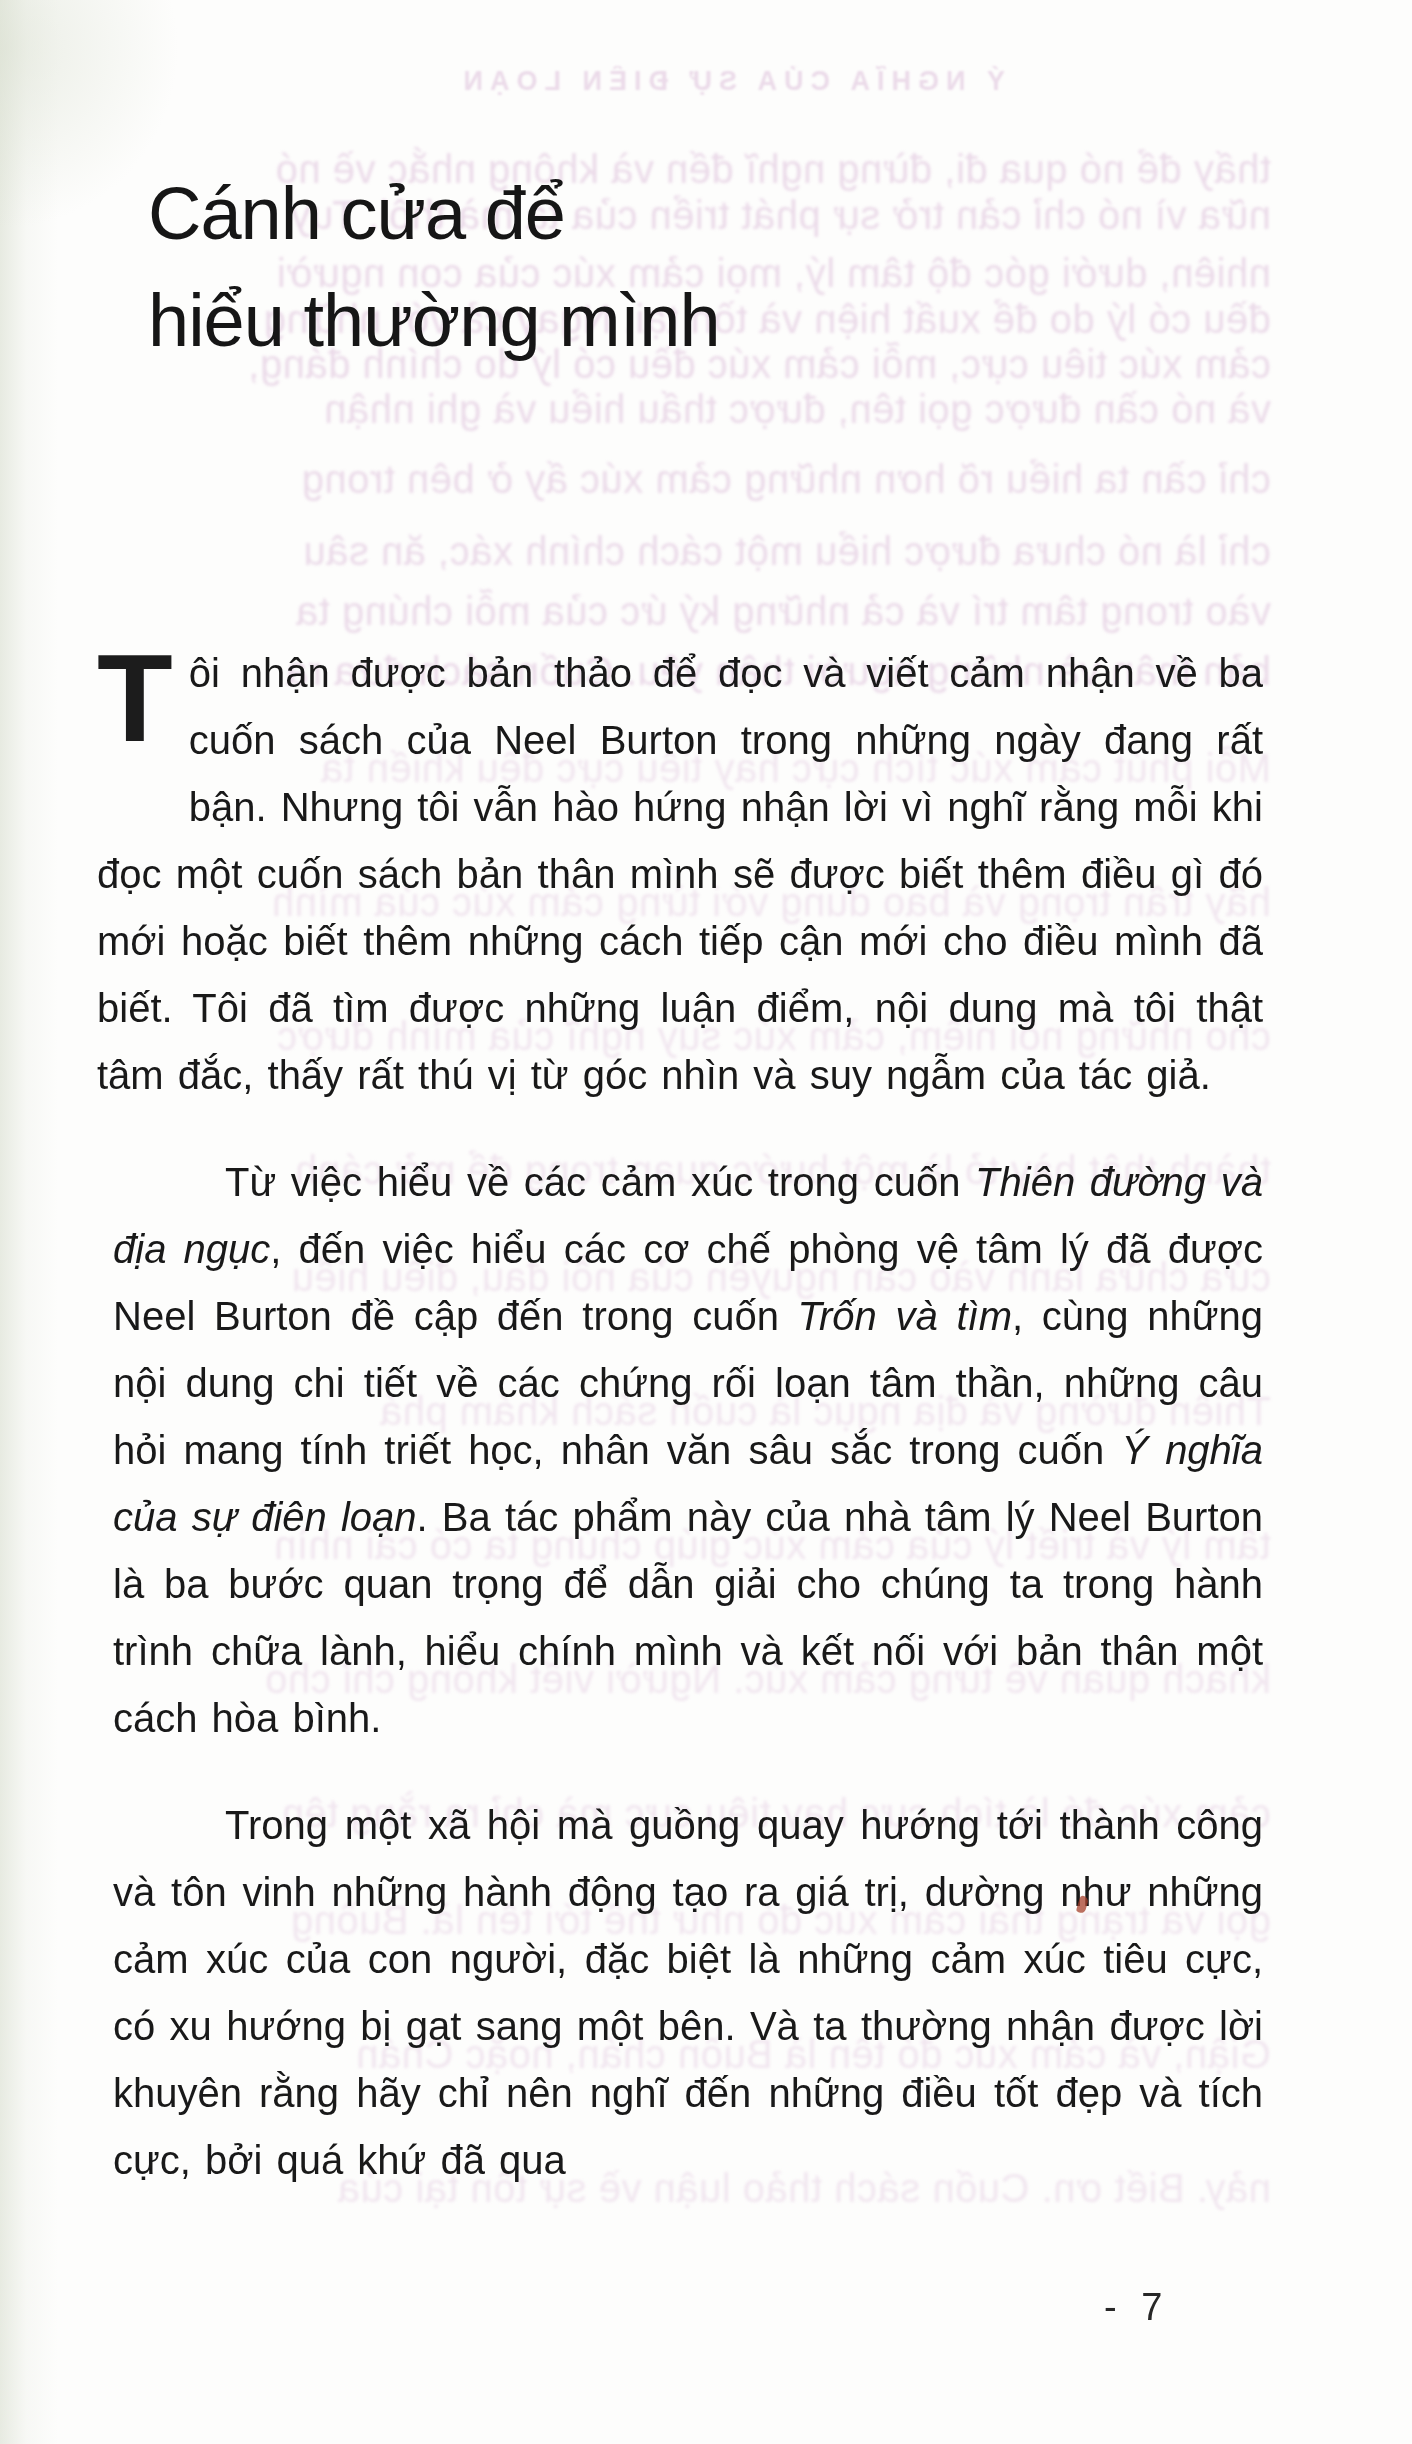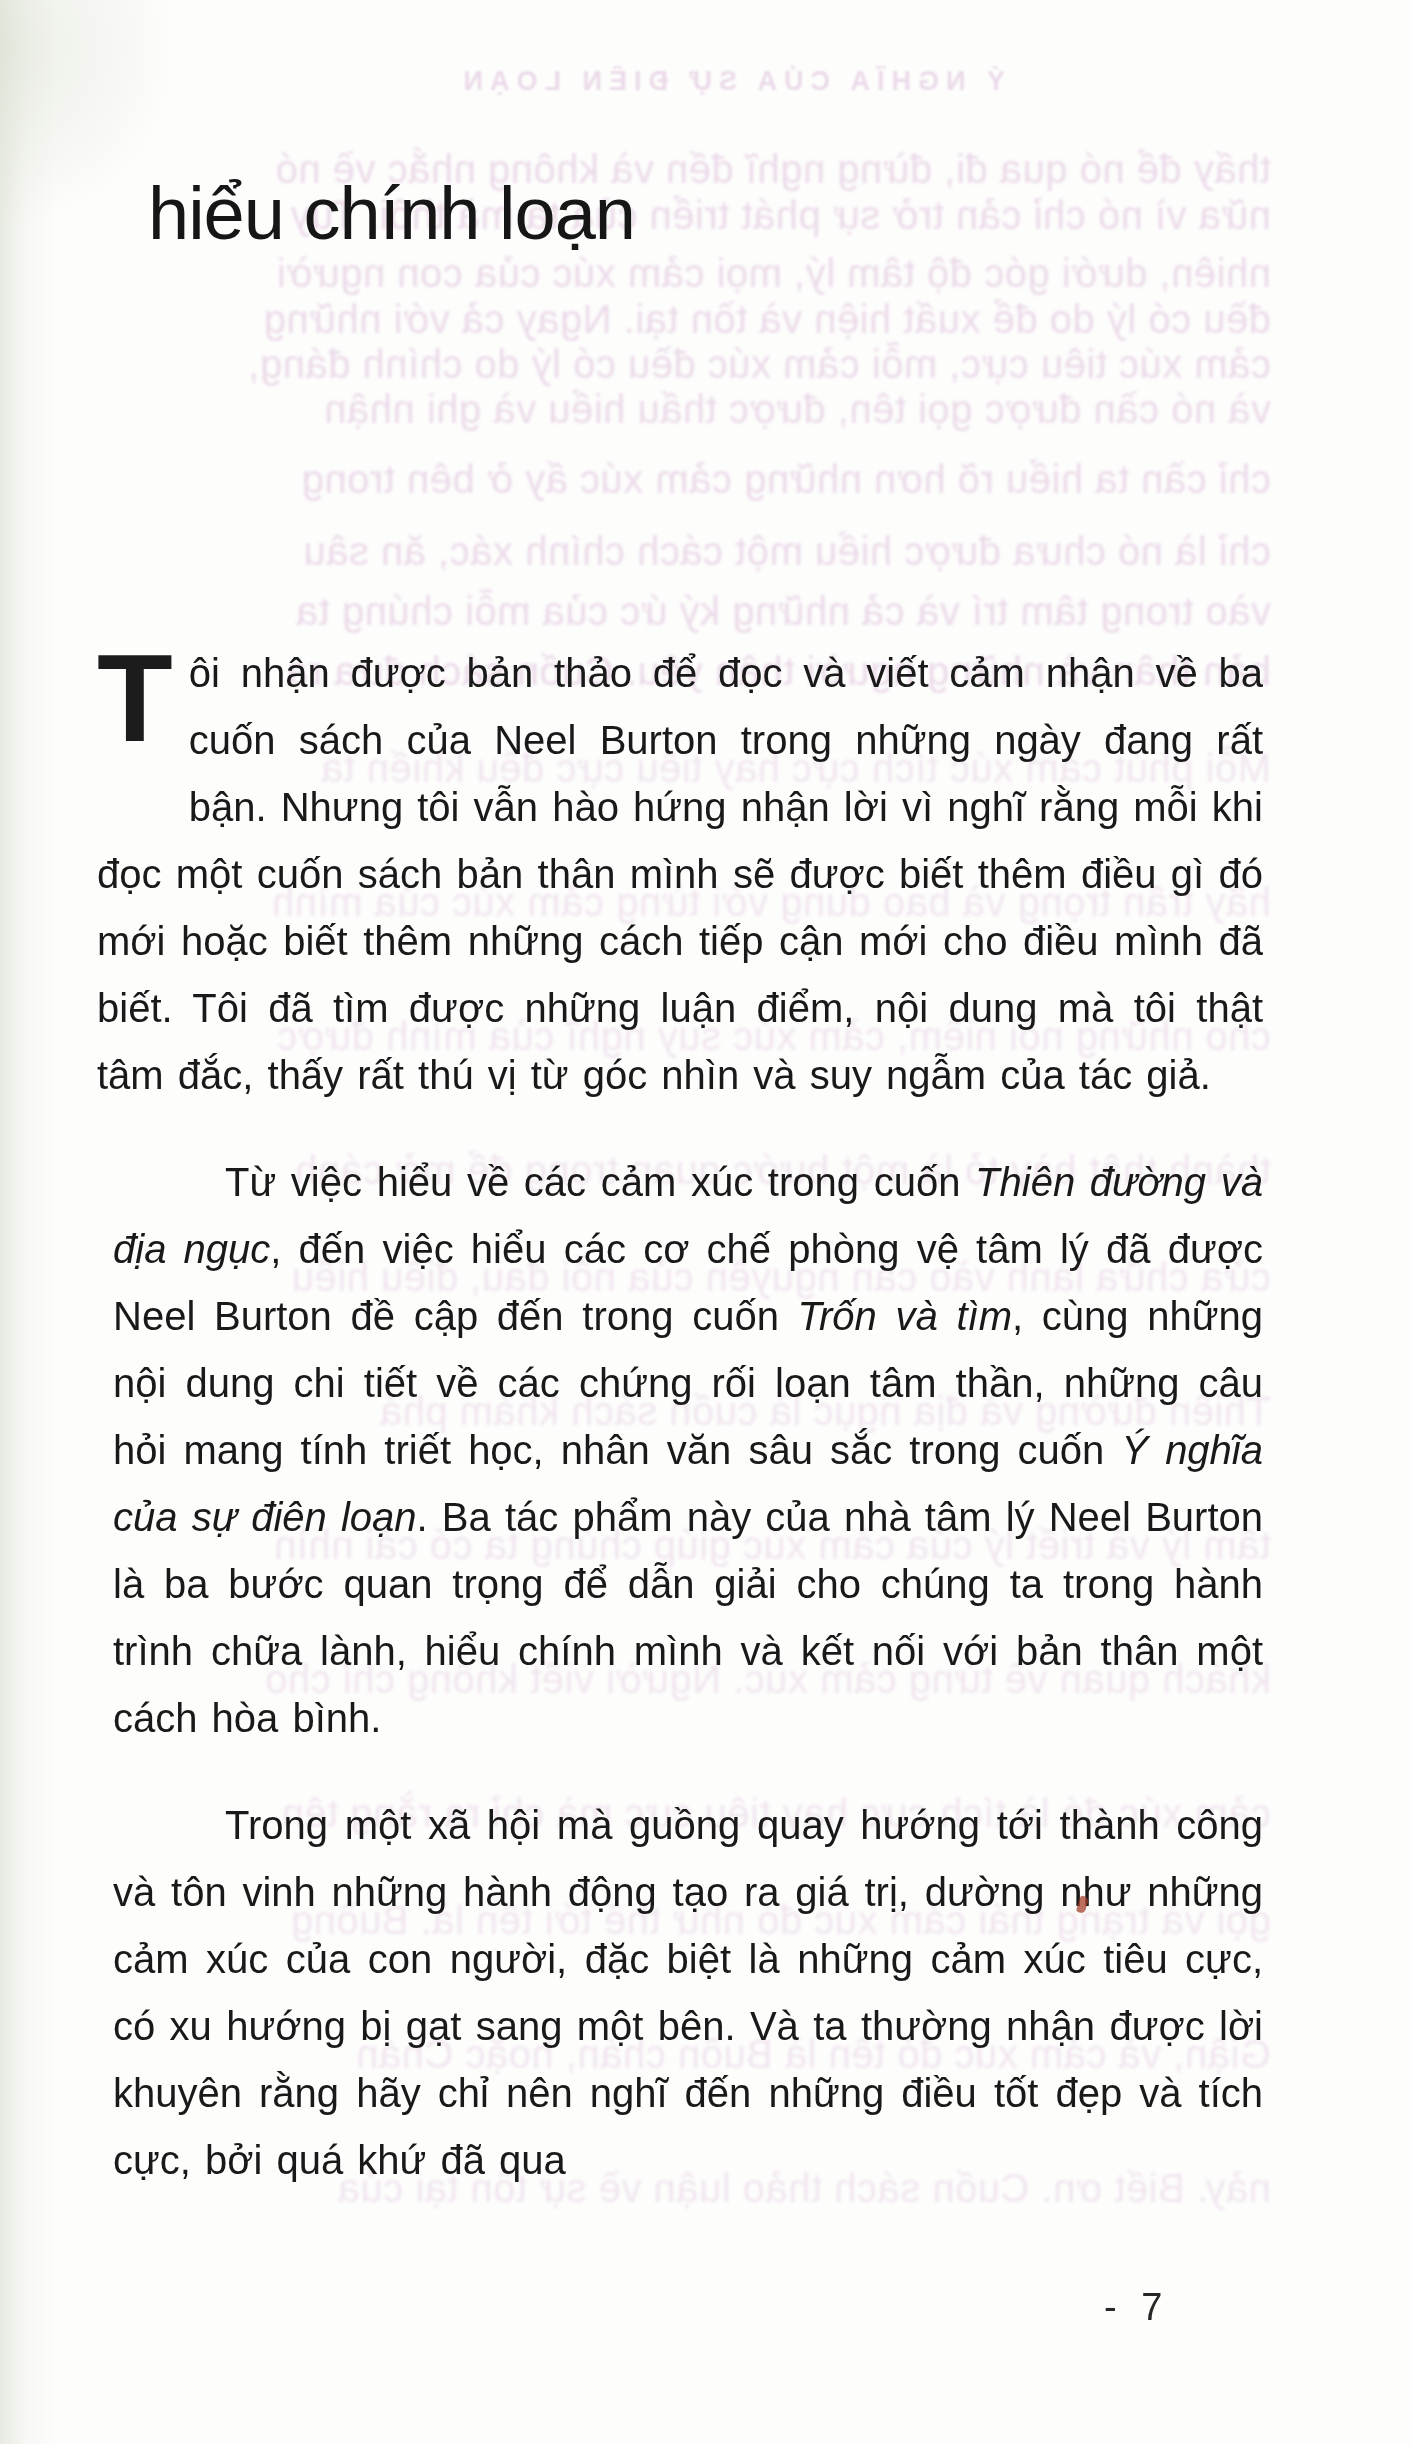--- a/index.html
+++ b/index.html
@@ -104,21 +104,22 @@
       <div class="bleed" style="top: 1656px; opacity: 0.33;">khách quan về từng cảm xúc. Người viết không chỉ cho</div>
       <div class="bleed" style="top: 1790px; opacity: 0.33;">cảm xúc đó là tích cực hay tiêu cực mà chỉ ra rằng tên</div>
       <div class="bleed" style="top: 1897px; opacity: 0.33;">gọi và trạng thái cảm xúc đó như thế tới tên là. Buồng</div>
       <div class="bleed" style="top: 2031px; opacity: 0.33;">Giận, và cảm xúc đó tên là Buồn chán, hoặc Chán</div>
       <div class="bleed" style="top: 2165px; opacity: 0.33;">nảy. Biết ơn. Cuốn sách thảo luận về sự tồn tại của</div>
     </div>
 
   <div class="header-bleed">Ý NGHĨA CỦA SỰ ĐIÊN LOẠN</div>
 
   <h1 class="title">
-    <span class="tl">hiểu chính loạn</span>
+    <span class="tl">Cánh cửa để</span>
+    <span class="tl">hiểu thường mình</span>
   </h1>
 
   <div id="body-text">
       <p class="para"><span class="dropcap">T</span><span>ôi nhận được bản thảo để đọc và viết cảm nhận về ba cuốn sách của Neel Burton trong những ngày đang rất bận. Nhưng tôi vẫn hào hứng nhận lời vì nghĩ rằng mỗi khi đọc một cuốn sách bản thân mình sẽ được biết thêm điều gì đó mới hoặc biết thêm những cách tiếp cận mới cho điều mình đã biết. Tôi đã tìm được những luận điểm, nội dung mà tôi thật tâm đắc, thấy rất thú vị từ góc nhìn và suy ngẫm của tác giả.</span></p>
       <p class="para indent"><span>Từ việc hiểu về các cảm xúc trong cuốn </span><span class="it">Thiên đường và địa ngục</span><span>, đến việc hiểu các cơ chế phòng vệ tâm lý đã được Neel Burton đề cập đến trong cuốn </span><span class="it">Trốn và tìm</span><span>, cùng những nội dung chi tiết về các chứng rối loạn tâm thần, những câu hỏi mang tính triết học, nhân văn sâu sắc trong cuốn </span><span class="it">Ý nghĩa của sự điên loạn</span><span>. Ba tác phẩm này của nhà tâm lý Neel Burton là ba bước quan trọng để dẫn giải cho chúng ta trong hành trình chữa lành, hiểu chính mình và kết nối với bản thân một cách hòa bình.</span></p>
       <p class="para indent"><span>Trong một xã hội mà guồng quay hướng tới thành công và tôn vinh những hành động tạo ra giá trị, dường như những cảm xúc của con người, đặc biệt là những cảm xúc tiêu cực, có xu hướng bị gạt sang một bên. Và ta thường nhận được lời khuyên rằng hãy chỉ nên nghĩ đến những điều tốt đẹp và tích cực, bởi quá khứ đã qua</span></p>
     </div>
 
   <div class="scan-speck"></div>
 

